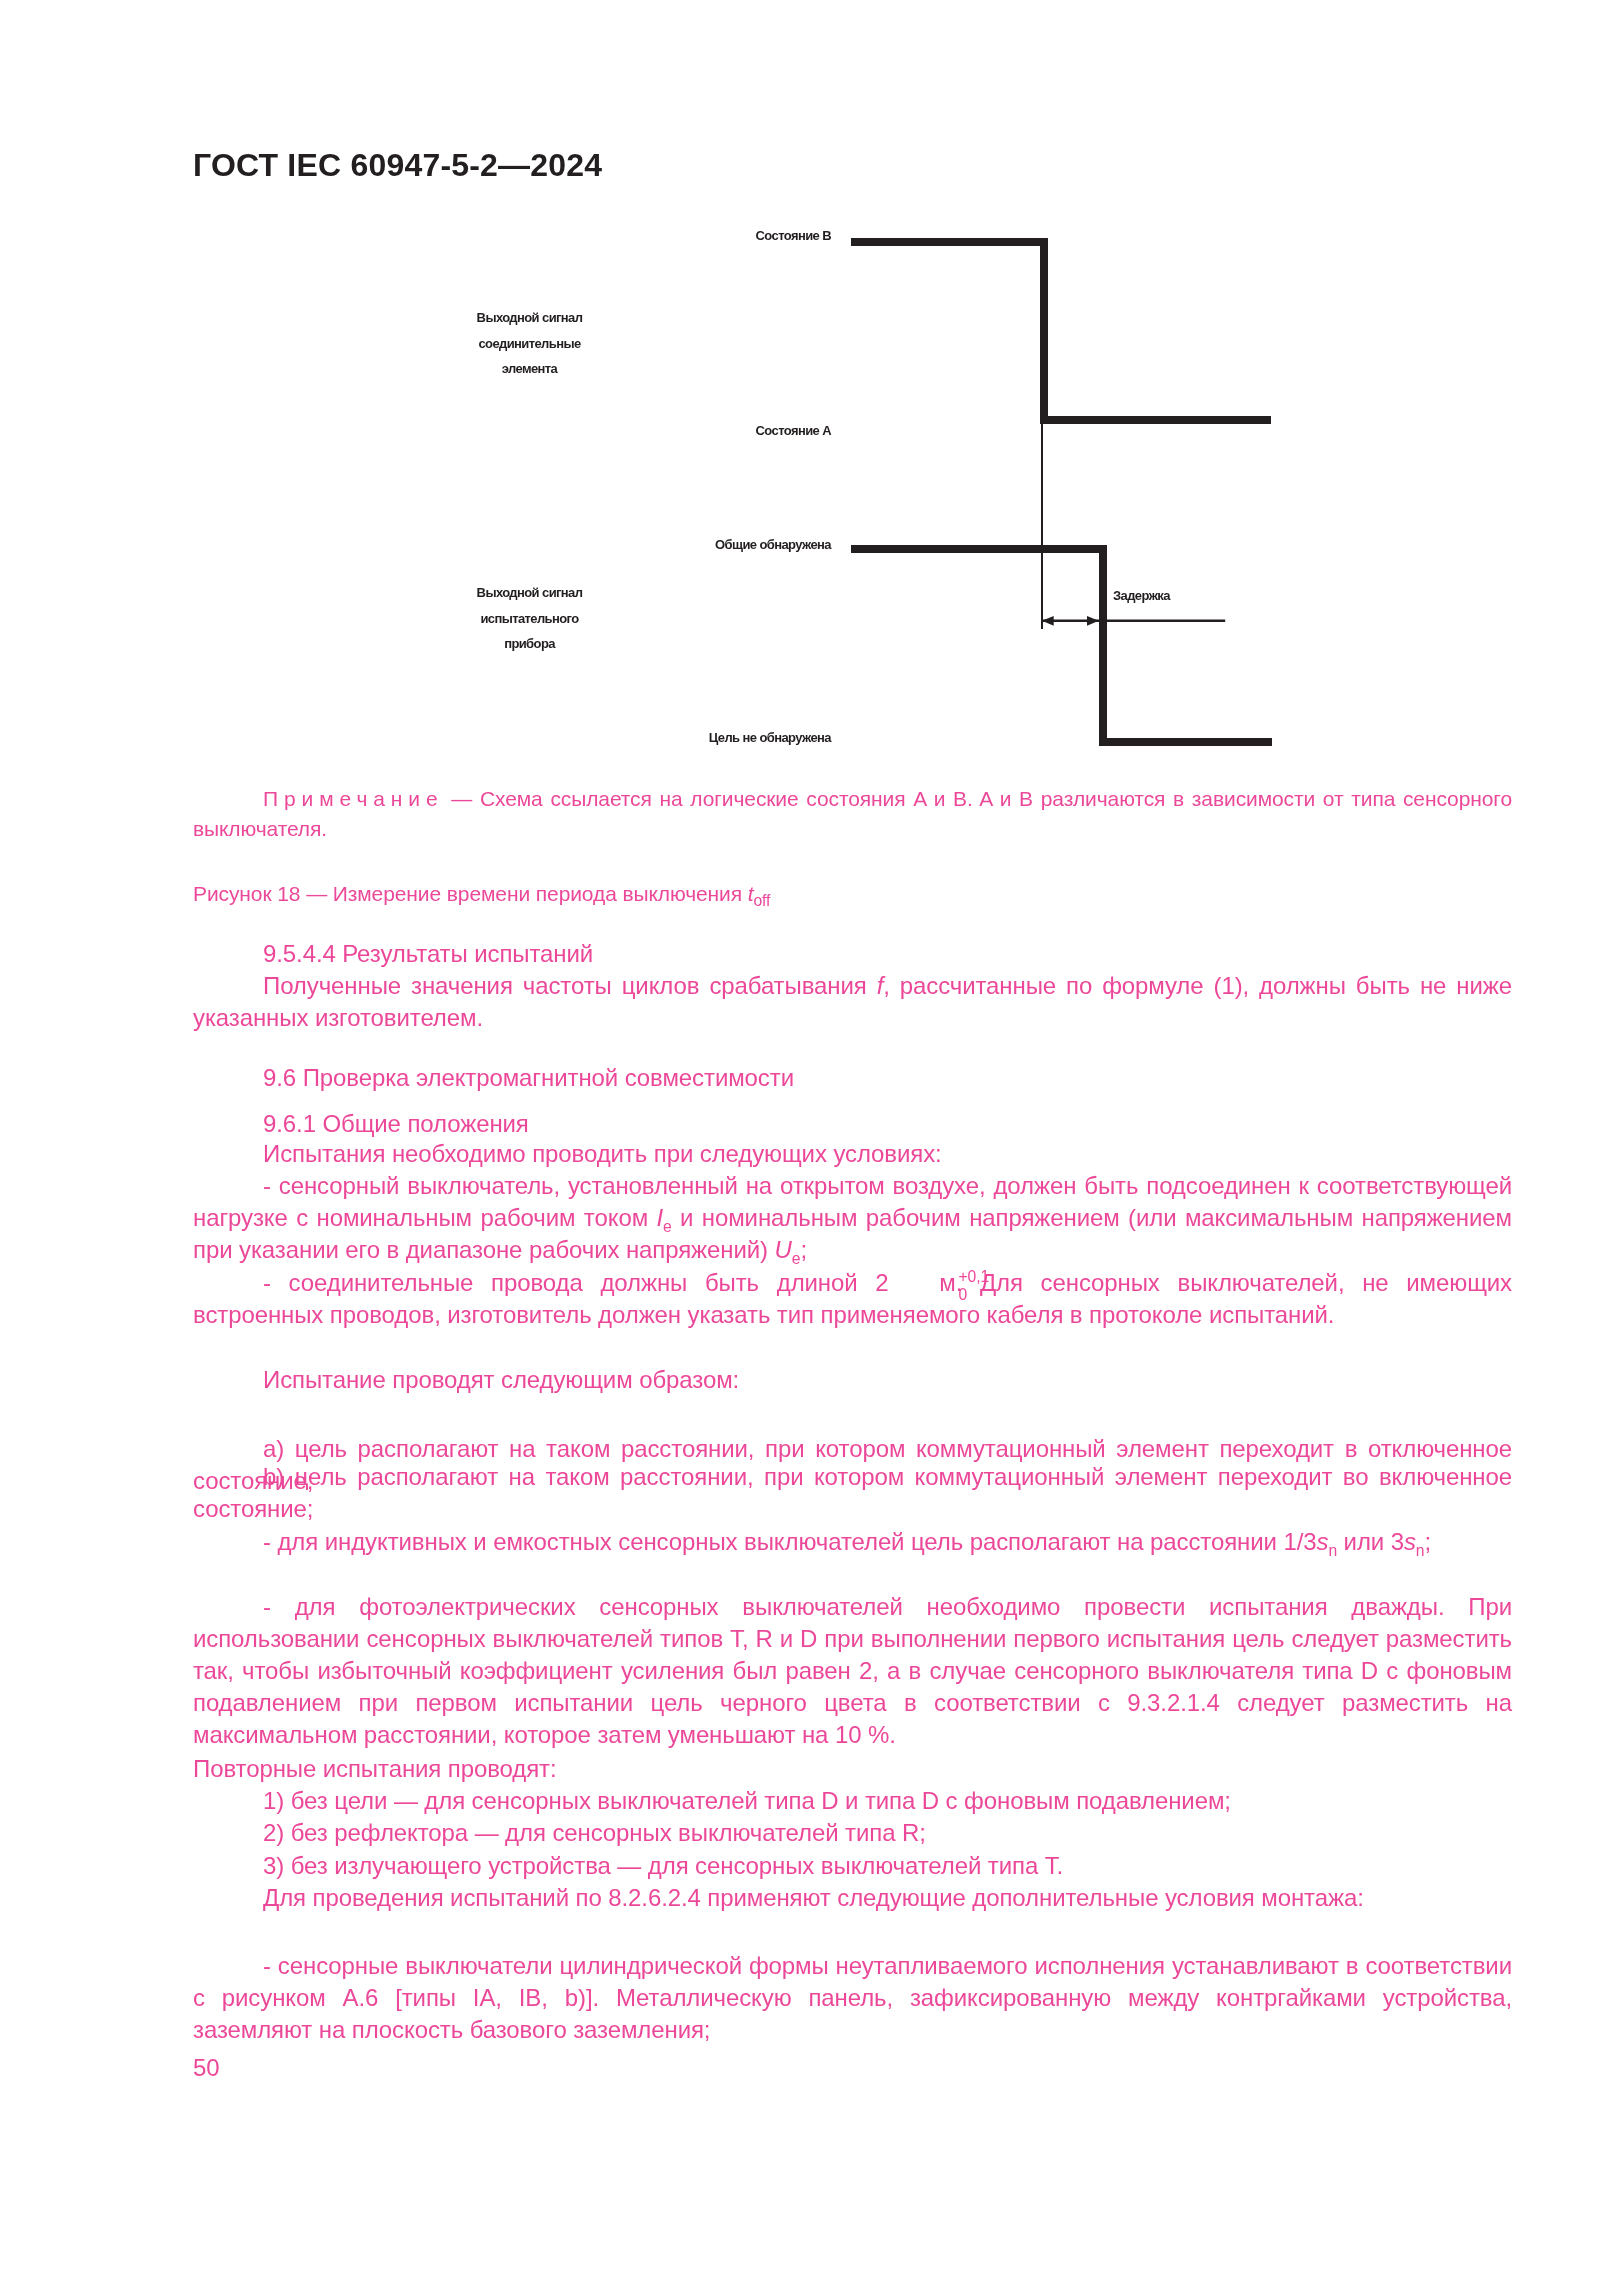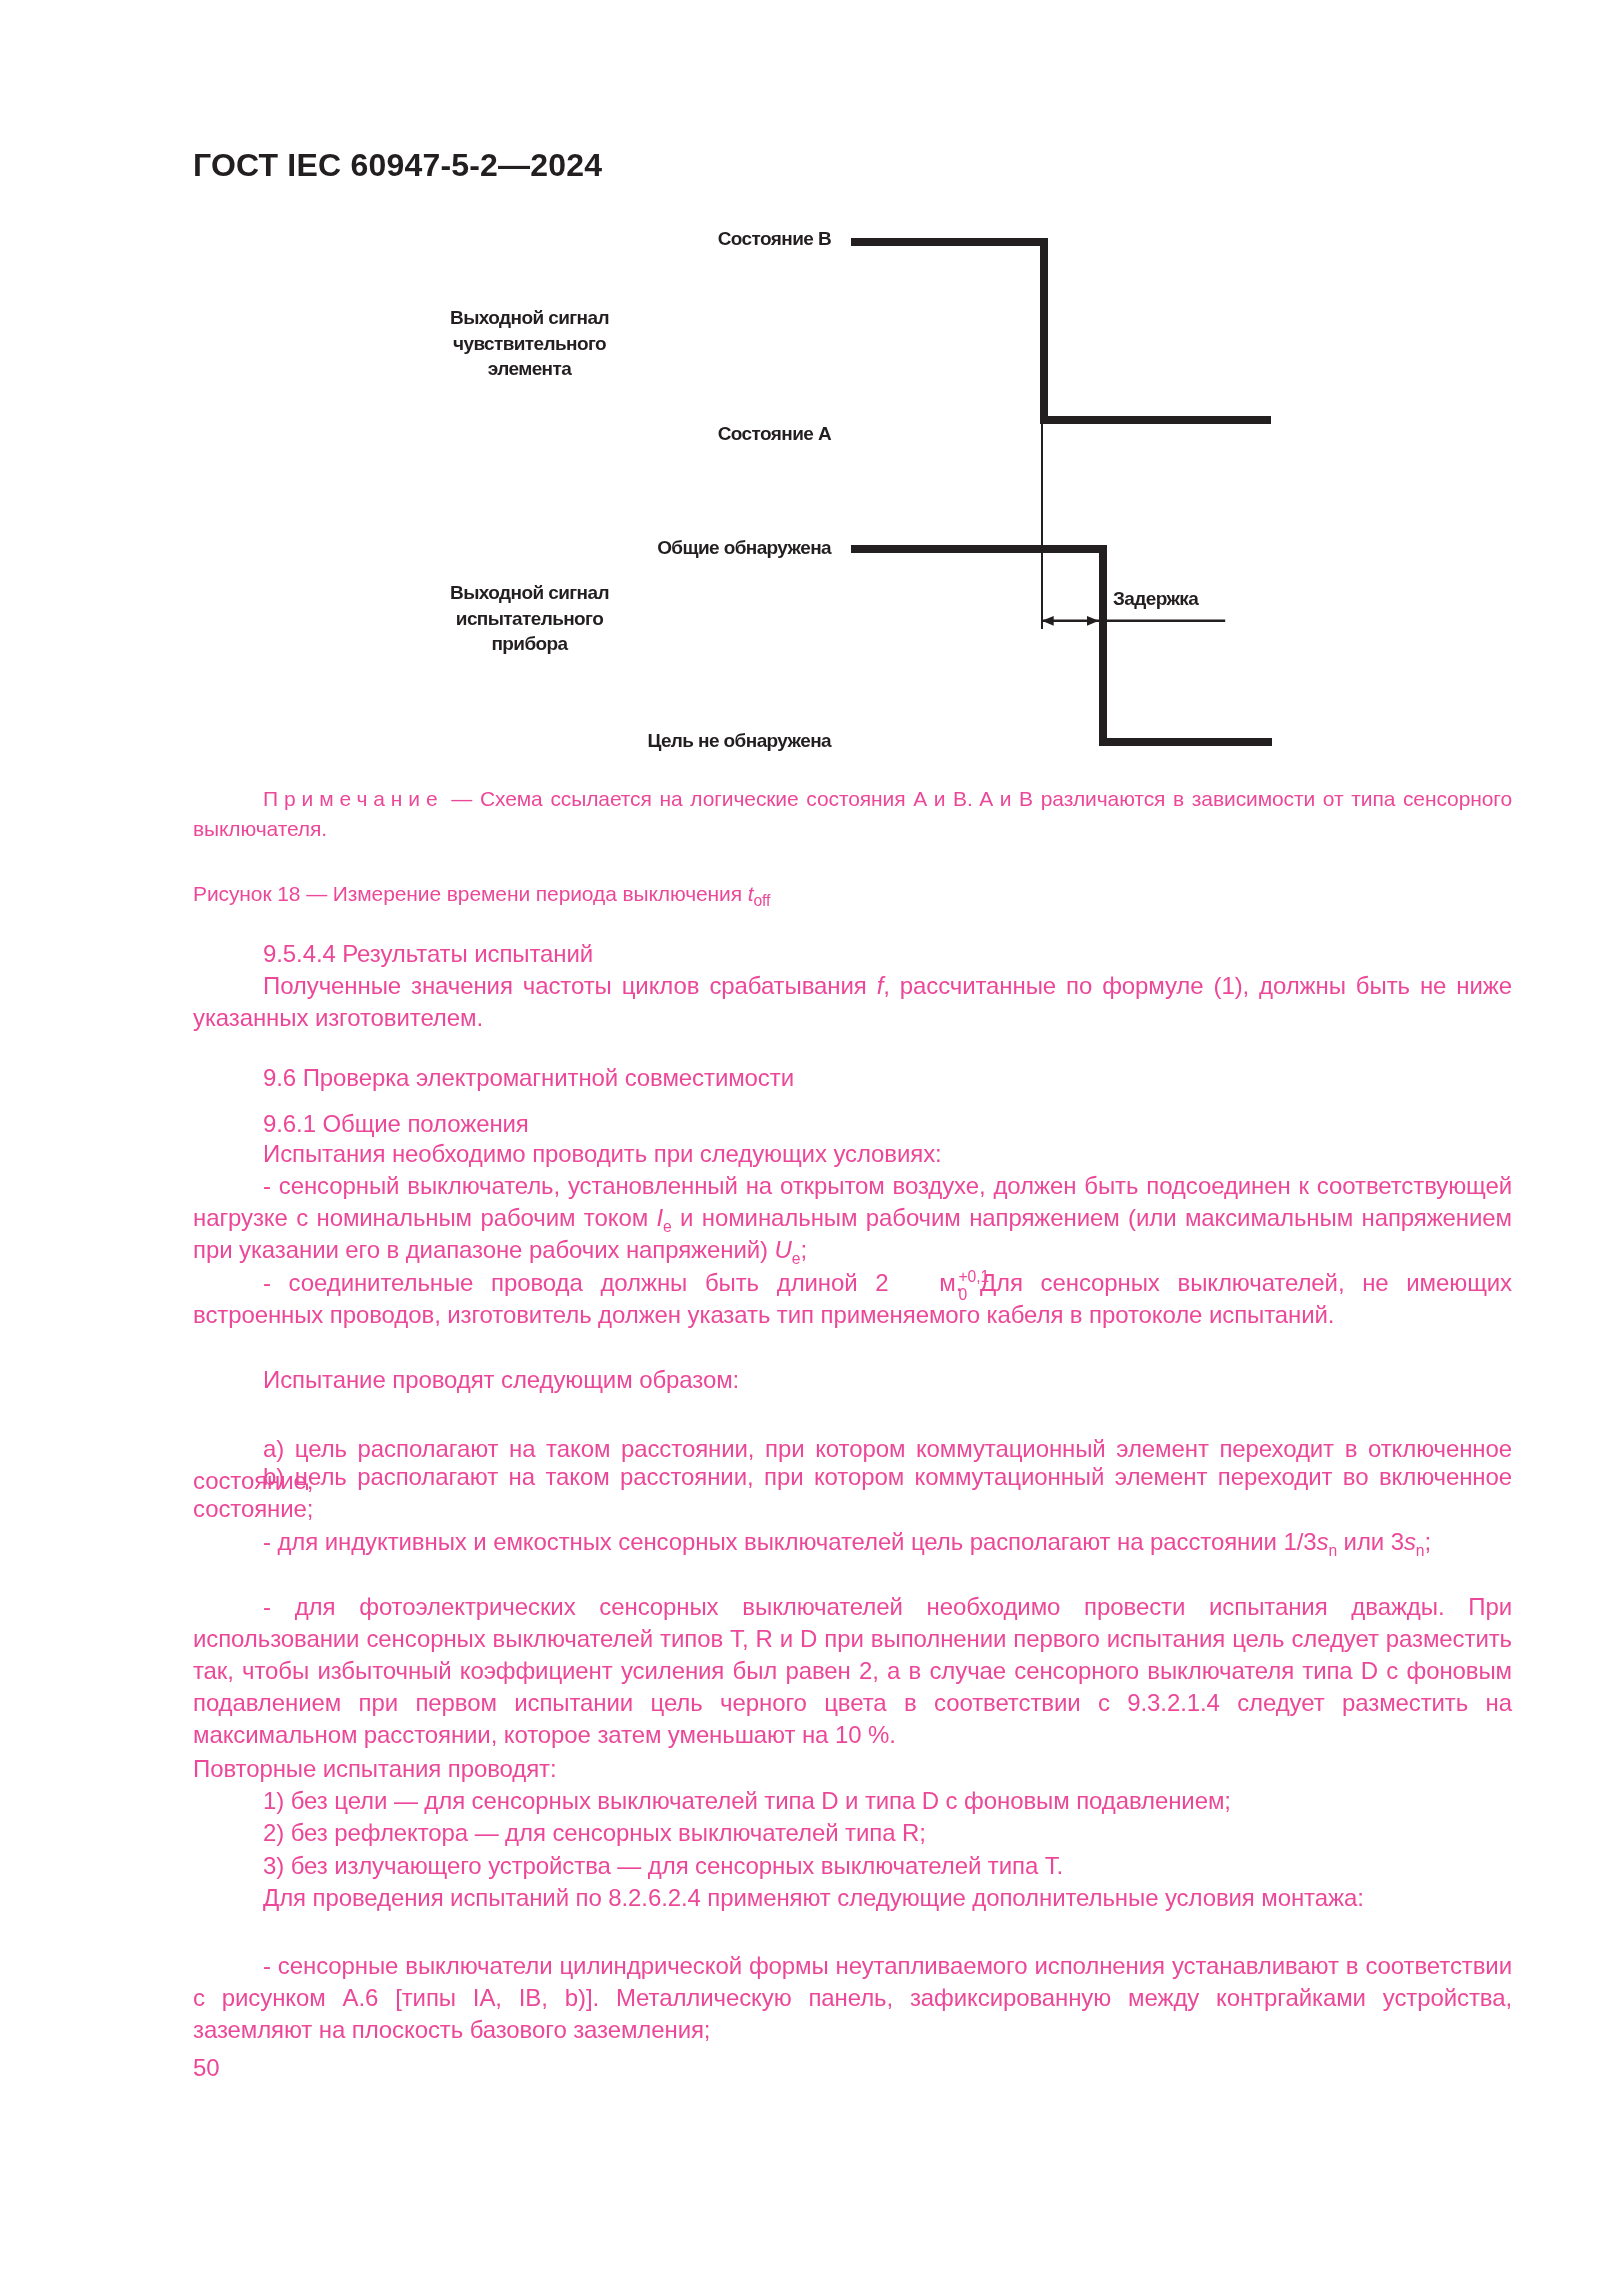--- a/index.html
+++ b/index.html
@@ -6,21 +6,21 @@
   body {
     width: 1621px; height: 2293px; position: relative; overflow: hidden;
     font-family: "Liberation Sans", sans-serif; color: #231f20;
   }
   .abs { position: absolute; }
   .header-title {
     left: 193px; top: 147px; font-size: 32px; font-weight: bold; letter-spacing: 0.2px;
   }
   
   .diagram { left: 0; top: 0; width: 1621px; height: 784px; }
-  .dlabel { font-size: 19px; font-weight: bold; letter-spacing: -0.6px; color: #231f20; white-space: nowrap; }
+  .dlabel { font-size: 13px; font-weight: bold; letter-spacing: -0.6px; color: #231f20; white-space: nowrap; }
   .dlabel.right { text-align: right; width: 392px; }
   .dgroup { text-align: center; width: 255px; line-height: 25.5px; }
   .bar { background: #231f20; position: absolute; }
 
   
   .txt { font-size: 24px; line-height: 32px; color: #ec4899; letter-spacing: -0.1px; }
   .para { left: 193px; width: 1319px; text-align: justify; text-align-last: left; }
   .indent { text-indent: 70px; }
   .center { text-align: left; }
   .bold { font-weight: normal; }
@@ -33,21 +33,21 @@
 <body>
 
 <div class="abs header-title">ГОСТ IEC 60947-5-2—2024</div>
 
 <div class="abs diagram">
 
   <div class="abs dlabel right" style="left:439px; top:228px;">Состояние B</div>
   <div class="abs dlabel right" style="left:439px; top:405px;margin-top:18px;">Состояние A</div>
   <div class="abs dlabel dgroup" style="left:402px; top:305px;">
     <div>Выходной сигнал</div>
-    <div>чувствительного</div>
+    <div>соединительные</div>
     <div>элемента</div>
   </div>
 
   <div class="abs dlabel right" style="left:439px; top:537px;">Общие обнаружена</div>
   <div class="abs dlabel dgroup" style="left:402px; top:580px;">
     <div>Выходной сигнал</div>
     <div>испытательного</div>
     <div>прибора</div>
   </div>
   <div class="abs dlabel right" style="left:439px; top:730px;">Цель не обнаружена</div>

